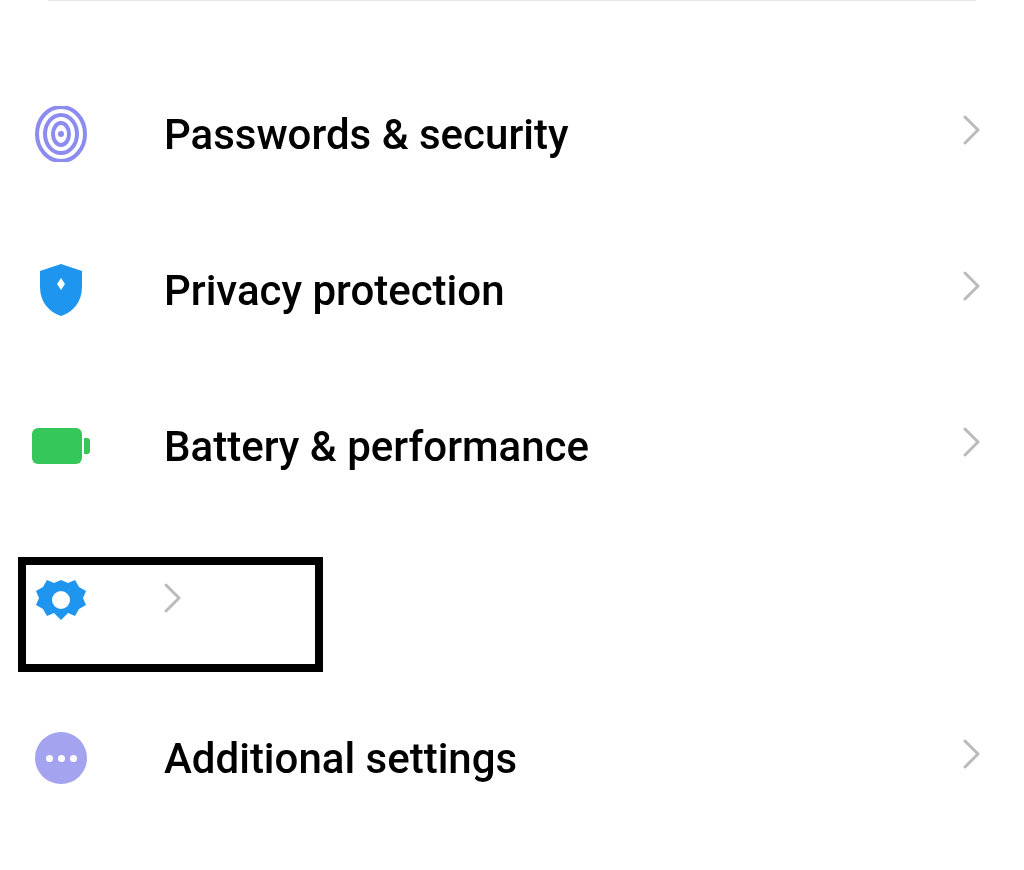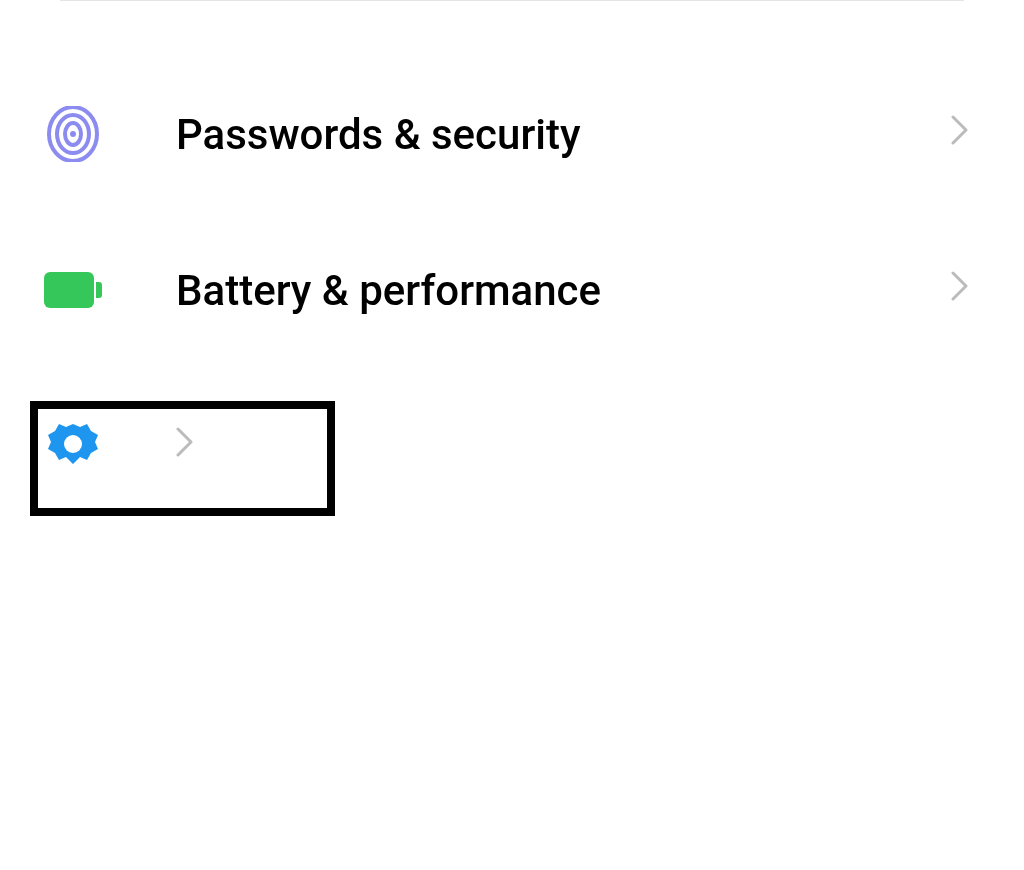--- a/index.html
+++ b/index.html
@@ -8,21 +8,21 @@
       box-sizing: border-box;
     }
     body {
       font-family: -apple-system, BlinkMacSystemFont, 'Segoe UI', Roboto, sans-serif;
       background: #ffffff;
       width: 1024px;
       height: 870px;
       overflow: hidden;
     }
     .container {
-      padding: 0 45px;
+      padding: 0 33px;
     }
     .divider {
       height: 1px;
       background: #e5e5e5;
       margin: 0 15px;
     }
     .settings-list {
       padding-top: 55px;
     }
     .settings-item {
@@ -133,20 +133,34 @@
         </svg>
       </div>
       <span class="item-label">Passwords &amp; security</span>
       <span class="chevron">
         <svg width="18" height="30" viewBox="0 0 18 30">
             <path d="M2 2 L15 15 L2 28" fill="none" stroke="#bbbbbb" stroke-width="3" stroke-linecap="round" stroke-linejoin="round"></path>
           </svg>
       </span>
     </div>
 
+    <div class="settings-item">
+      <div class="icon-wrapper">
+        <svg class="icon-shield" viewBox="0 0 50 56">
+          <path d="M25 2 L46 9 L46 25 C46 40 37 50 25 54 C13 50 4 40 4 25 L4 9 Z" fill="#1e96f0"></path>
+          <path d="M25 16 L29 22 L25 28 L21 22 Z" fill="#ffffff"></path>
+        </svg>
+      </div>
+      <span class="item-label">Privacy protection</span>
+      <span class="chevron">
+        <svg width="18" height="30" viewBox="0 0 18 30">
+            <path d="M2 2 L15 15 L2 28" fill="none" stroke="#bbbbbb" stroke-width="3" stroke-linecap="round" stroke-linejoin="round"></path>
+          </svg>
+      </span>
+    </div>
 
     <div class="settings-item">
       <div class="icon-wrapper">
         <div class="icon-battery-wrap">
           <div class="icon-battery-body"></div>
           <div class="icon-battery-tip"></div>
         </div>
       </div>
       <span class="item-label">Battery &amp; performance</span>
       <span class="chevron">
@@ -164,15 +178,30 @@
           <circle cx="26" cy="24" r="9" fill="#ffffff"></circle>
         </svg>
       </div>
       <span class="chevron">
         <svg width="18" height="30" viewBox="0 0 18 30">
             <path d="M2 2 L15 15 L2 28" fill="none" stroke="#bbbbbb" stroke-width="3" stroke-linecap="round" stroke-linejoin="round"></path>
           </svg>
       </span>
     </div>
 
+    <div class="settings-item">
+      <div class="icon-wrapper">
+        <div class="icon-dots">
+          <span></span>
+            <span></span>
+            <span></span>
+        </div>
+      </div>
+      <span class="item-label">Additional settings</span>
+      <span class="chevron">
+        <svg width="18" height="30" viewBox="0 0 18 30">
+            <path d="M2 2 L15 15 L2 28" fill="none" stroke="#bbbbbb" stroke-width="3" stroke-linecap="round" stroke-linejoin="round"></path>
+          </svg>
+      </span>
+    </div>
 
   </div>
 </div>
 
 </body></html>

